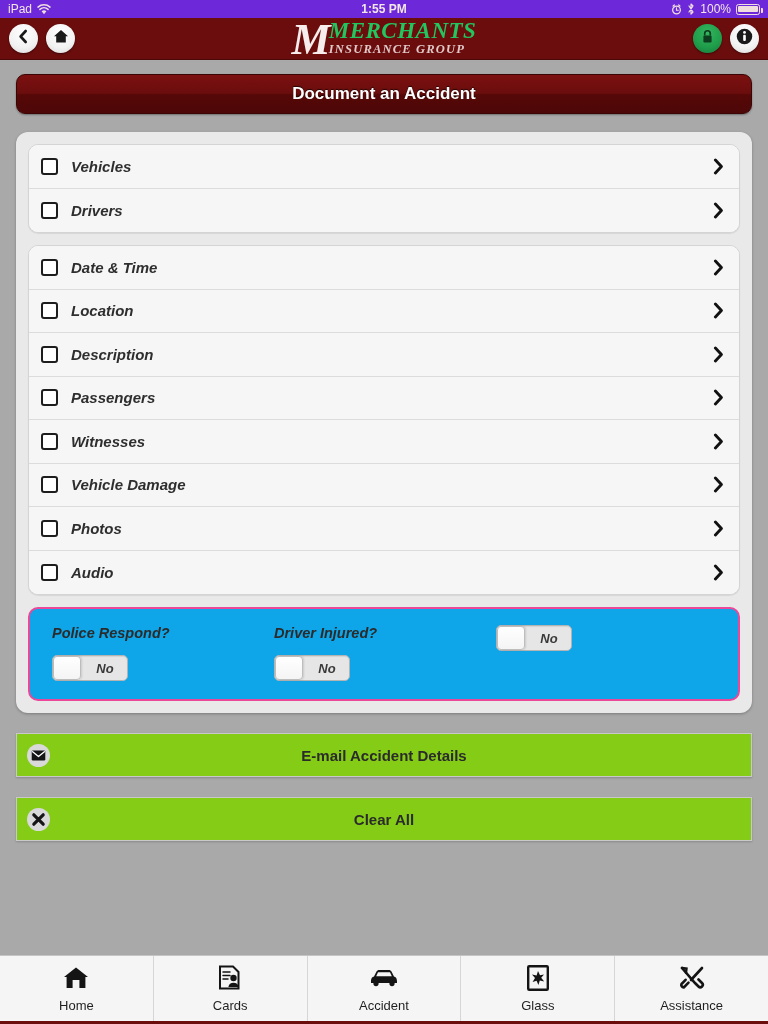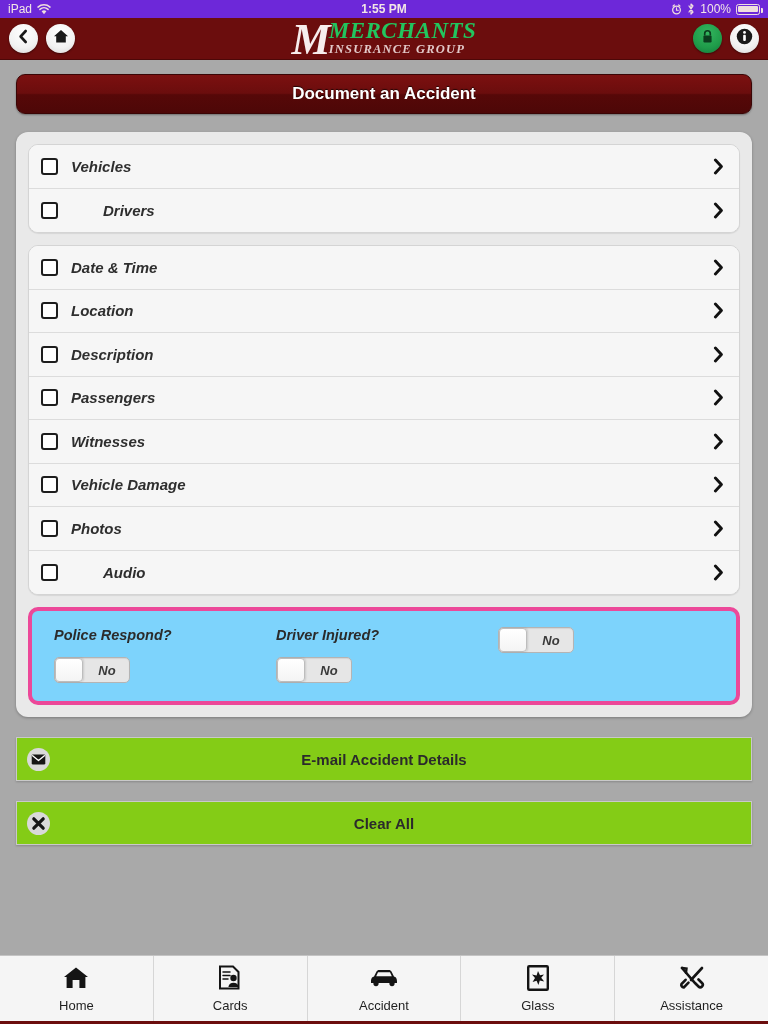--- a/index.html
+++ b/index.html
@@ -103,35 +103,35 @@
     border: 1px solid #d4d4d4;
     box-shadow: 0 1px 1px rgba(0,0,0,.08);
   }
   .group + .group { margin-top: 12px; }
 
   .row {
     height: 43.5px; display: flex; align-items: center;
     padding: 0 14px 0 12px; background: #f6f6f6;
     border-bottom: 1px solid #dcdcdc;
   }
-  .row:last-child { border-bottom: none; gap: 32px; }
+  .row:last-child { border-bottom: none; }
 
   .checkbox {
     width: 17px; height: 17px; border: 2px solid #1d1d1d;
     border-radius: 3px; background: #fff; flex: 0 0 auto;
   }
   .row-label {
     margin-left: 13px; font-size: 15px; font-weight: 700; color: #2e2e2e;
   }
   .chev { margin-left: auto; display: flex; align-items: center; }
 
   
   .toggles {
-    margin-top: 12px; background: #7dd3fc; border-radius: 10px;
-    border: 4px solid #ec4899; padding: 16px 0 18px 22px;
+    margin-top: 12px; background: #0ea5e9; border-radius: 10px;
+    border: 2px solid #ec4899; padding: 16px 0 18px 22px;
     display: flex;
   }
   .toggle-cell { width: 222px; }
   .toggle-label {
     font-size: 14.5px; font-weight: 700; color: #2b2b2b; margin-bottom: 14px;
   }
   .switch {
     width: 76px; height: 26px; border-radius: 5px;
     border: 1px solid #b4b4b4; background: #e6e6e6;
     display: flex; align-items: center; position: relative;

